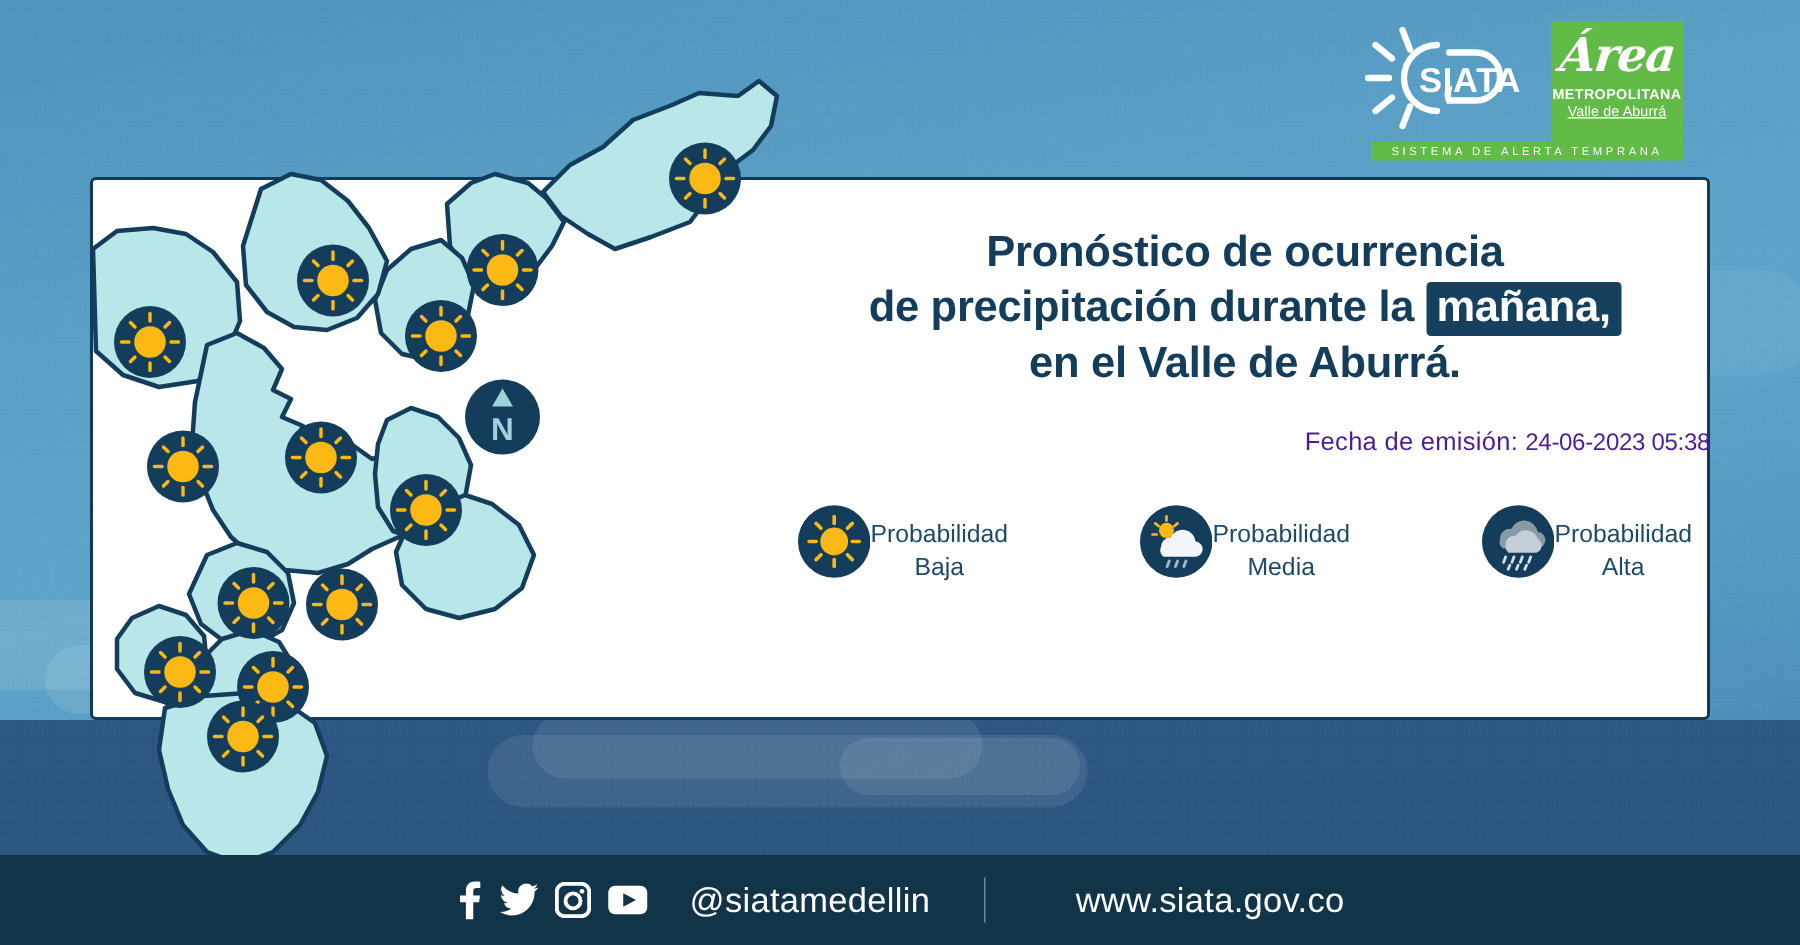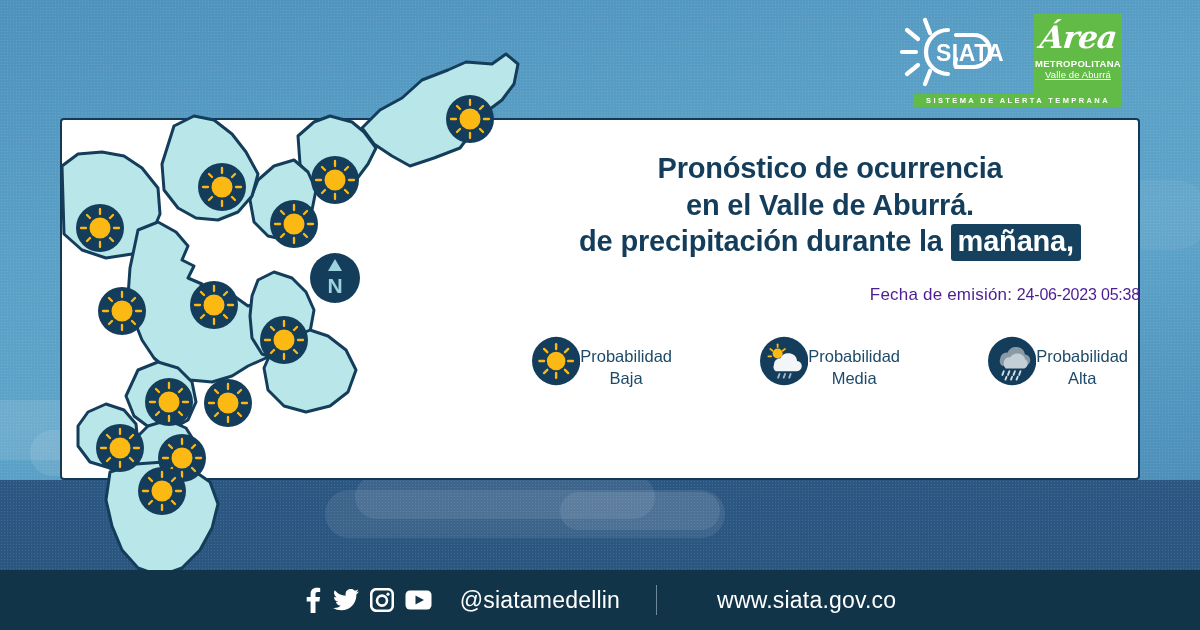--- a/index.html
+++ b/index.html
@@ -32,35 +32,35 @@
                 background:rgba(255,255,255,.085); }
   .bg-cloud.c6{ left:890px; top:180px; width:320px; height:70px;
                 background:rgba(255,255,255,.05); }
   .bg-noise{
     position:absolute; inset:0; opacity:.22; pointer-events:none;
     background-image:radial-gradient(rgba(255,255,255,.5) .5px, transparent .6px);
     background-size:3px 3px;
   }
 
   
-  .logos{ position:absolute; right:78px; top:14px; display:flex; align-items:flex-start; gap:20px; z-index:6;}
+  .logos{ position:absolute; right:78px; top:14px; display:flex; align-items:flex-start; gap:10px; z-index:6;}
   .siata-logo{ position:relative; width:118px; height:76px; }
   .siata-logo svg{ display:block; }
   .area-logo{
     width:88px; height:84px; background:#62bb46; position:relative;
     display:flex; flex-direction:column; align-items:center; justify-content:flex-start;
   }
   .area-script{ color:#fff; font-family:"DejaVu Serif", serif; font-style:italic;
     font-size:31px; font-weight:bold; line-height:1; margin-top:8px; letter-spacing:-1px;
     transform:skewX(-6deg); }
   .area-l1{ color:#fff; font-size:9.5px; font-weight:bold; letter-spacing:.3px; margin-top:5px;}
   .area-l2{ color:#fff; font-size:9.5px; letter-spacing:.1px;text-decoration:underline; }
   .sat-bar{
     position:absolute; right:78px; top:94px; width:208px; height:13px; background:#62bb46;
-    color:#fff; font-size:7.5px; font-weight:bold; letter-spacing:2.4px;
+    color:#fff; font-size:7.5px; font-weight:normal; letter-spacing:2.4px;
     display:flex; align-items:center; justify-content:center; z-index:6;
   }
 
   
   .card{
     position:absolute; left:60px; top:118px; width:1080px; height:362px;
     background:#fff; border:2px solid #123a56; border-radius:4px; z-index:3;
   }
 
   
@@ -377,25 +377,25 @@
         </g>
       </g>
     </g>
   </svg>
 </div>
 
 <div class="content">
 
   <div class="title">
     <div>Pronóstico de ocurrencia</div>
-    <div>en el Valle de Aburrá.</div>
     <div>
       <span>de precipitación durante la</span>
       <span class="hl">mañana,</span>
     </div>
+    <div>en el Valle de Aburrá.</div>
   </div>
 
   <div class="fecha">
     <span class="lbl">Fecha de emisión:</span>
     <span class="val">24-06-2023 05:38</span>
   </div>
 
   <div class="legend">
 
     <div class="leg-item">

